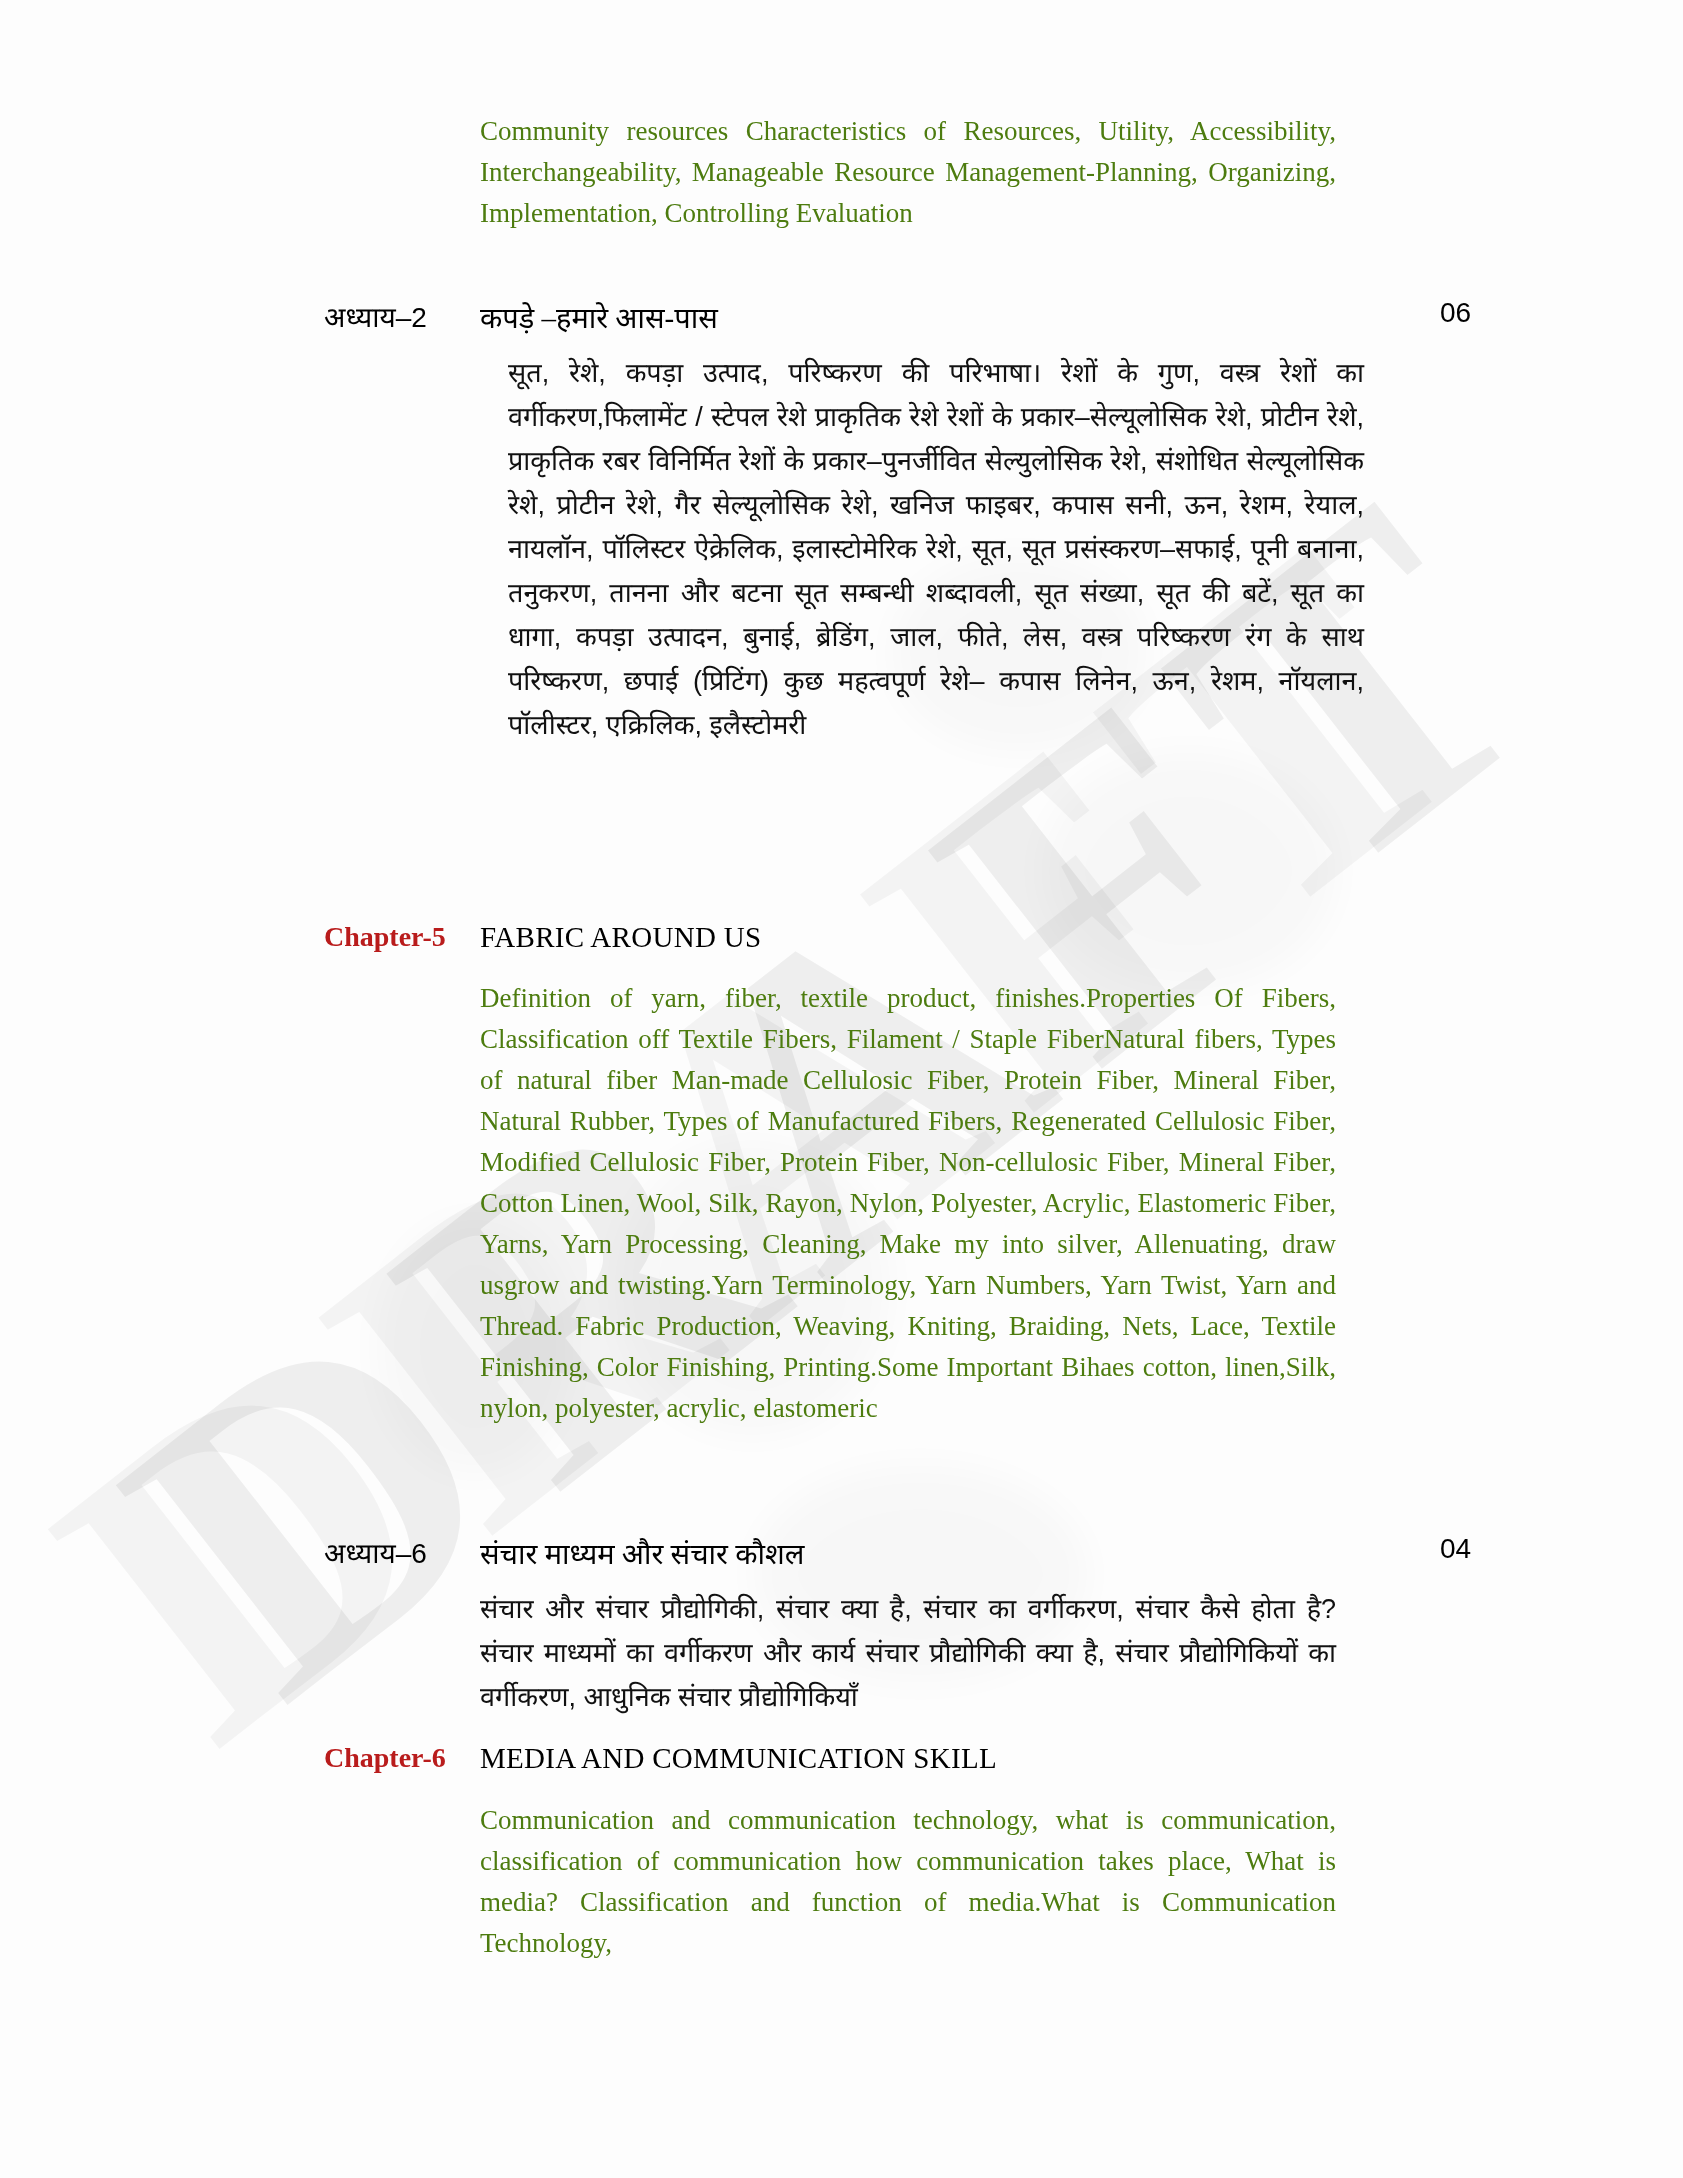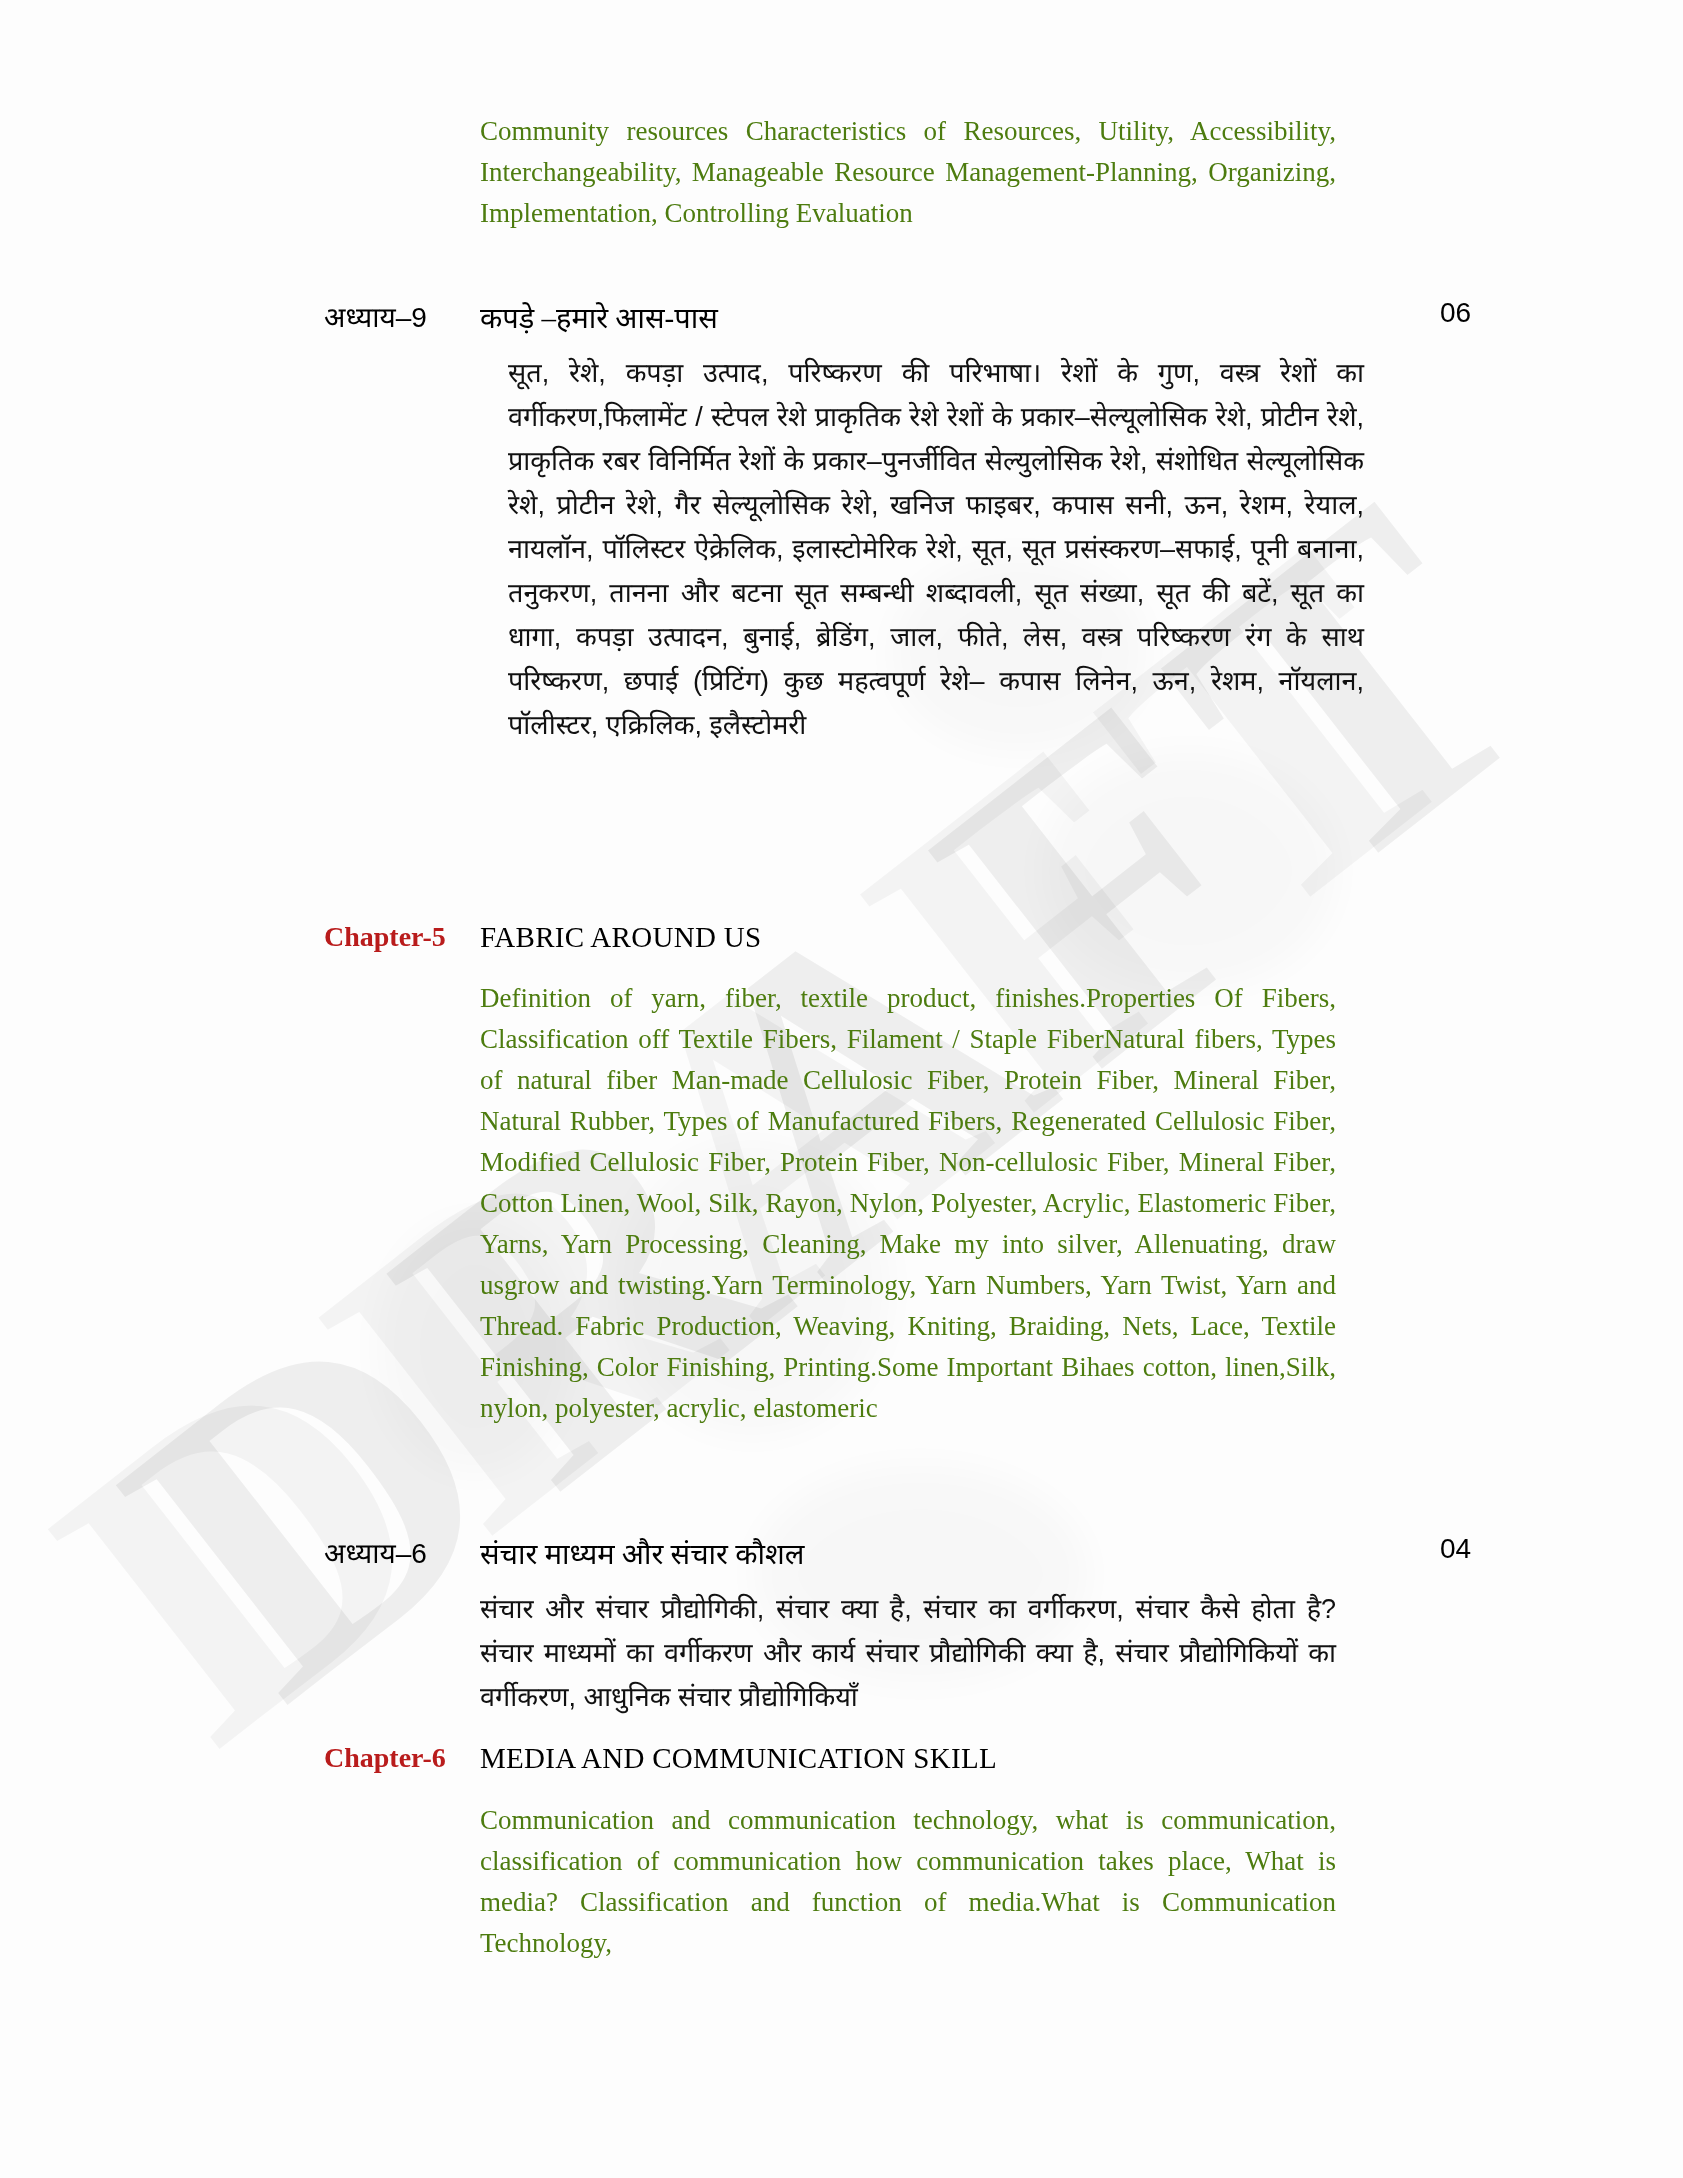--- a/index.html
+++ b/index.html
@@ -169,21 +169,21 @@
   <div class="blotch" style="left:376px;top:1218px;width:198px;height:257px;"></div>
   <div class="blotch" style="left:752px;top:1465px;width:337px;height:218px;"></div>
 
   <div class="content">
 
     <div class="lead-block">
       <div class="en">Community resources Characteristics of Resources, Utility, Accessibility, Interchangeability, Manageable Resource Management-Planning, Organizing, Implementation, Controlling Evaluation</div>
     </div>
 
     <div class="chap-row" style="top:297px;">
-      <span class="chap-label hi-head">अध्याय–9</span>
+      <span class="chap-label hi-head">अध्याय–2</span>
       <span class="chap-title hi-head-title">कपड़े –हमारे आस-पास</span>
       <span class="chap-marks num">06</span>
     </div>
     <div class="body-block" style="top:351px;margin-left:28px;">
       <div class="hi">सूत, रेशे, कपड़ा उत्पाद, परिष्करण की परिभाषा। रेशों के गुण, वस्त्र रेशों का वर्गीकरण,फिलामेंट / स्टेपल रेशे प्राकृतिक रेशे रेशों के प्रकार–सेल्यूलोसिक रेशे, प्रोटीन रेशे, प्राकृतिक रबर विनिर्मित रेशों के प्रकार–पुनर्जीवित सेल्युलोसिक रेशे, संशोधित सेल्यूलोसिक रेशे, प्रोटीन रेशे, गैर सेल्यूलोसिक रेशे, खनिज फाइबर, कपास सनी, ऊन, रेशम, रेयाल, नायलॉन, पॉलिस्टर ऐक्रेलिक, इलास्टोमेरिक रेशे, सूत, सूत प्रसंस्करण–सफाई, पूनी बनाना, तनुकरण, तानना और बटना सूत सम्बन्धी शब्दावली, सूत संख्या, सूत की बटें, सूत का धागा, कपड़ा उत्पादन, बुनाई, ब्रेडिंग, जाल, फीते, लेस, वस्त्र परिष्करण रंग के साथ परिष्करण, छपाई (प्रिटिंग) कुछ महत्वपूर्ण रेशे– कपास लिनेन, ऊन, रेशम, नॉयलान, पॉलीस्टर, एक्रिलिक, इलैस्टोमरी</div>
     </div>
 
     <div class="chap-row" style="top:921px;">
       <span class="chap-label en-head">Chapter-5</span>
       <span class="chap-title en-head-title">FABRIC AROUND US</span>

